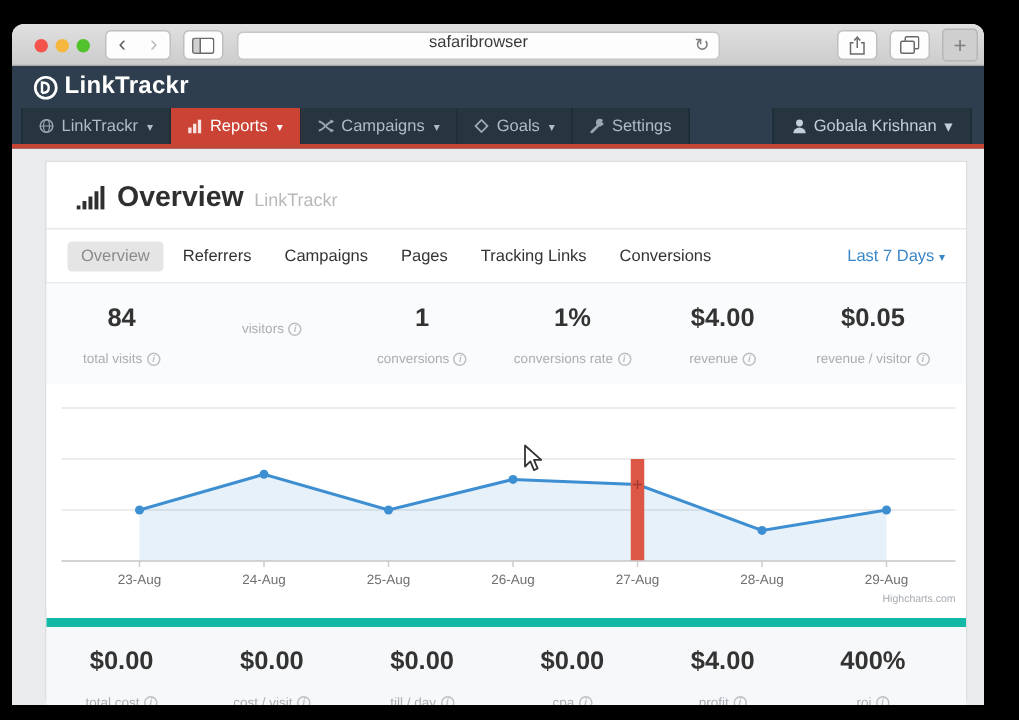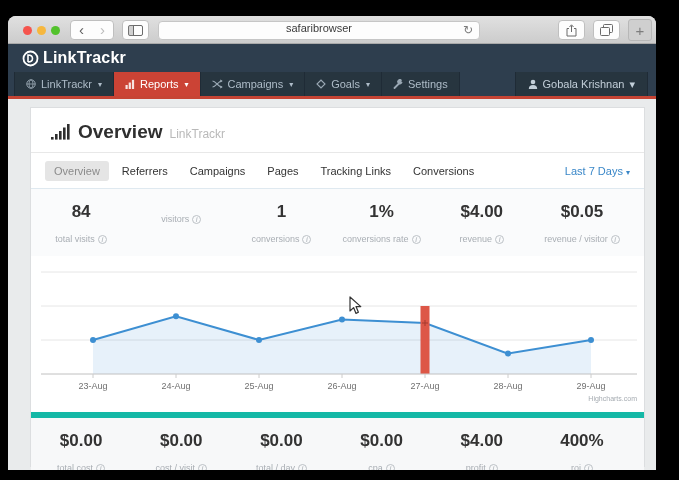--- a/index.html
+++ b/index.html
@@ -326,21 +326,21 @@
           <div class="stat">
             <div class="stat-value">$0.00</div>
             <div class="stat-label">
                 <span>cost / visit</span>
                 <span class="info-icon">i</span>
               </div>
           </div>
           <div class="stat">
             <div class="stat-value">$0.00</div>
             <div class="stat-label">
-                <span>total / day</span>
+                <span>till / day</span>
                 <span class="info-icon">i</span>
               </div>
           </div>
           <div class="stat">
             <div class="stat-value">$0.00</div>
             <div class="stat-label">
                 <span>cpa</span>
                 <span class="info-icon">i</span>
               </div>
           </div>

